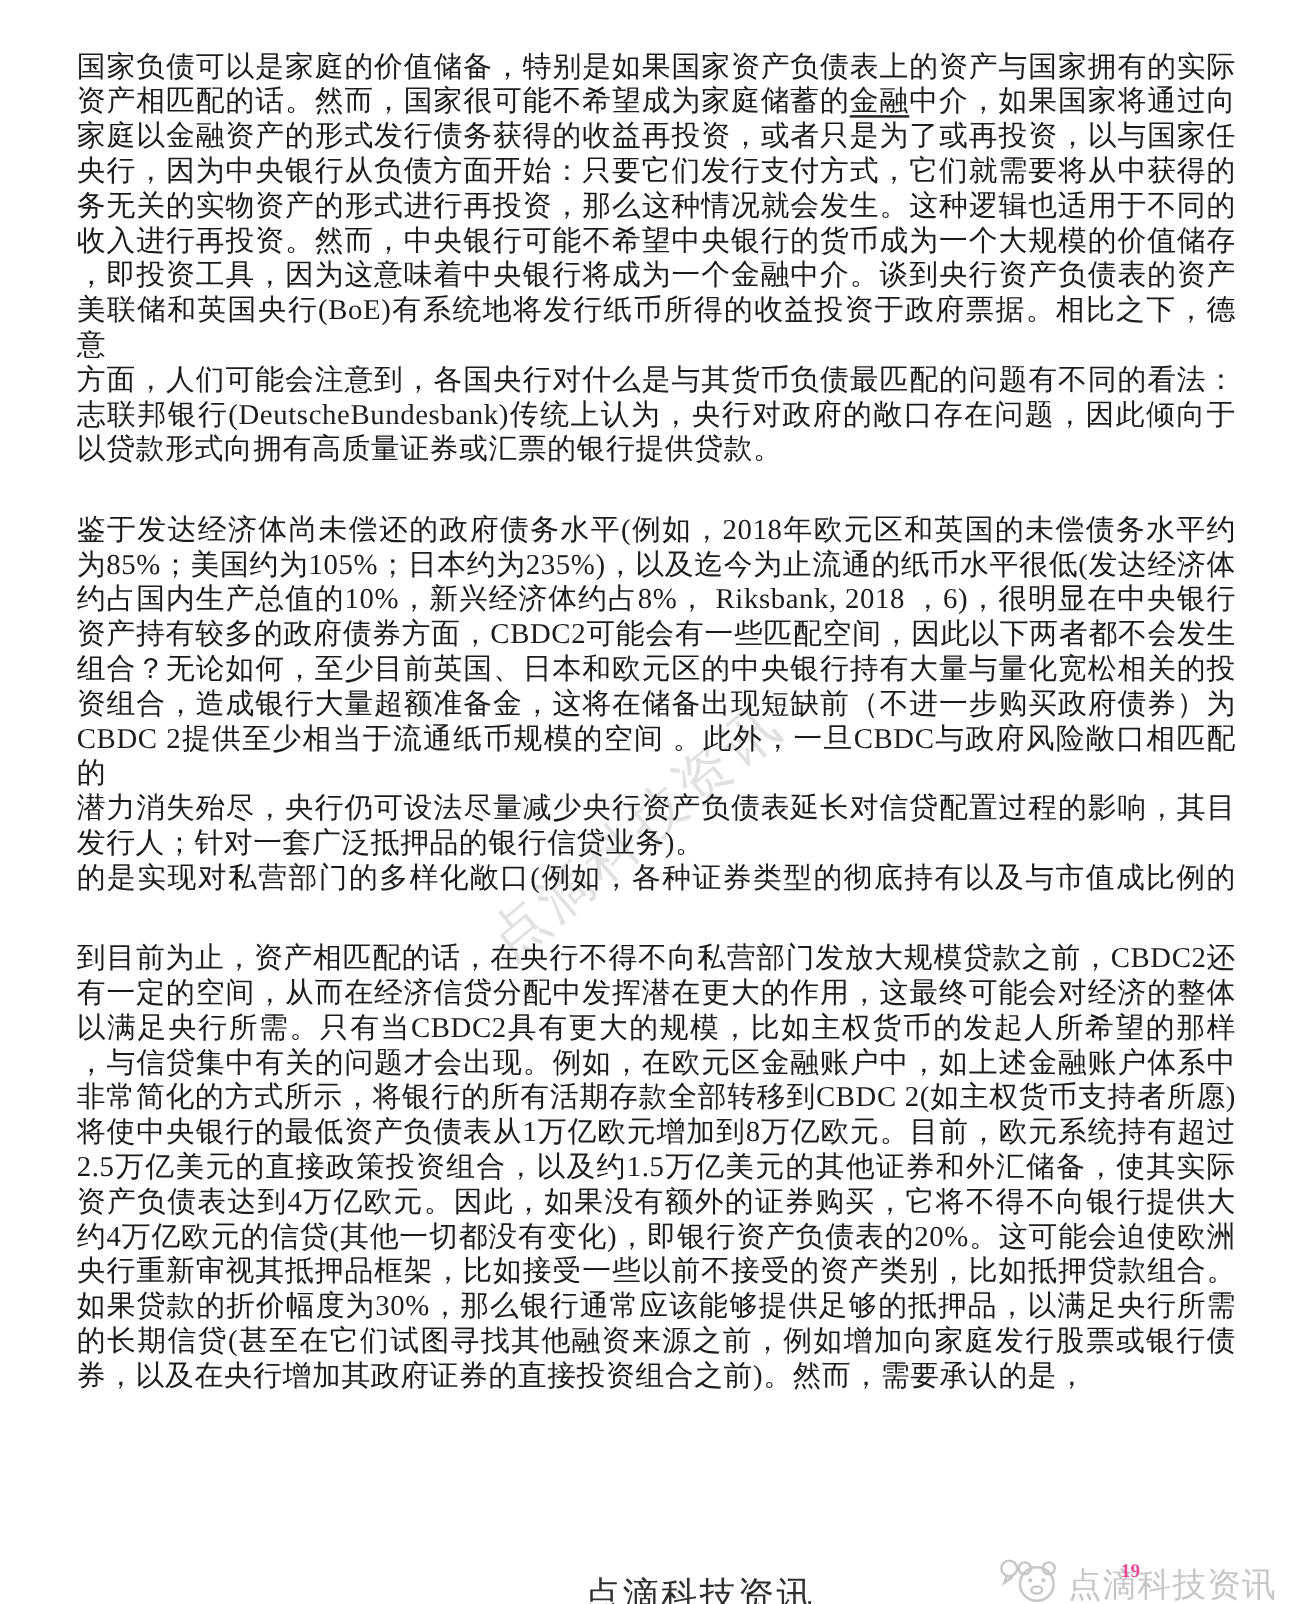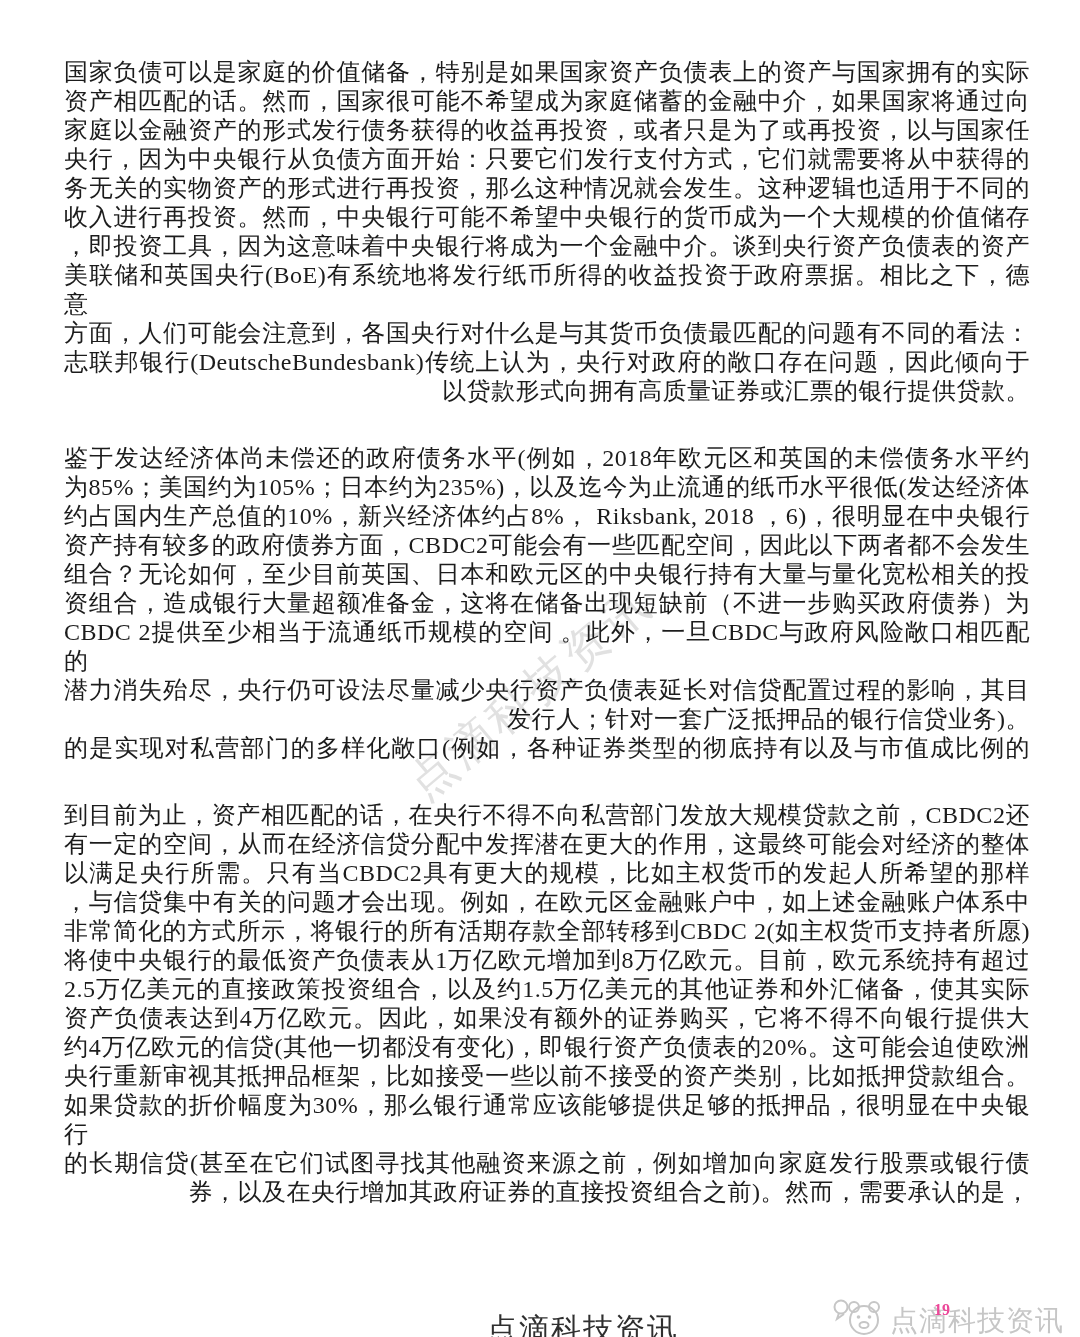--- a/index.html
+++ b/index.html
@@ -7,39 +7,40 @@
     position:relative;
     width:1080px;
     height:1337px;
     background:#ffffff;
     overflow:hidden;
     font-family:"Liberation Serif","DejaVu Serif",serif;
   }
   .doc{
     position:absolute;
     left:64px;
-    top:58px;
+    top:42px;
     width:966px;
     color:#1c1c1c;
     font-size:24px;
     line-height:29px;
     letter-spacing:0.5px;
   }
   .para{margin:0 0 38px 0;}
   .para:last-child{margin-bottom:0;}
   .line{
     white-space:nowrap;
-    text-align:right;
+    text-align:left;
   }
   .line.fill{
     white-space:normal;
     text-align:justify;
     text-align-last:justify;
   }
   .u{
+    text-decoration:underline;
     text-decoration-thickness:2px;
     text-underline-offset:4px;
   }
   .diag-wm{
     position:absolute;
     left:375px;
     top:650px;
     width:340px;
     height:60px;
     transform:rotate(-40deg);
@@ -118,21 +119,21 @@
         <div class="line fill">到目前为止，资产相匹配的话，在央行不得不向私营部门发放大规模贷款之前，CBDC2还</div>
         <div class="line fill">有一定的空间，从而在经济信贷分配中发挥潜在更大的作用，这最终可能会对经济的整体</div>
         <div class="line fill">以满足央行所需。只有当CBDC2具有更大的规模，比如主权货币的发起人所希望的那样</div>
         <div class="line fill">，与信贷集中有关的问题才会出现。例如，在欧元区金融账户中，如上述金融账户体系中</div>
         <div class="line fill">非常简化的方式所示，将银行的所有活期存款全部转移到CBDC 2(如主权货币支持者所愿)</div>
         <div class="line fill">将使中央银行的最低资产负债表从1万亿欧元增加到8万亿欧元。目前，欧元系统持有超过</div>
         <div class="line fill">2.5万亿美元的直接政策投资组合，以及约1.5万亿美元的其他证券和外汇储备，使其实际</div>
         <div class="line fill">资产负债表达到4万亿欧元。因此，如果没有额外的证券购买，它将不得不向银行提供大</div>
         <div class="line fill">约4万亿欧元的信贷(其他一切都没有变化)，即银行资产负债表的20%。这可能会迫使欧洲</div>
         <div class="line fill">央行重新审视其抵押品框架，比如接受一些以前不接受的资产类别，比如抵押贷款组合。</div>
-        <div class="line fill">如果贷款的折价幅度为30%，那么银行通常应该能够提供足够的抵押品，很明显在中央银行</div>
+        <div class="line fill">如果贷款的折价幅度为30%，那么银行通常应该能够提供足够的抵押品，以满足央行所需</div>
         <div class="line fill">的长期信贷(甚至在它们试图寻找其他融资来源之前，例如增加向家庭发行股票或银行债</div>
         <div class="line">券，以及在央行增加其政府证券的直接投资组合之前)。然而，需要承认的是，</div>
       </div>
     </div>
 
   <div class="footer-center">点滴科技资讯</div>
 
   <div class="footer-right">
     <svg width="52" height="44" viewBox="0 0 52 44">
       <g fill="none" stroke="#c6c6c6" stroke-width="2">

